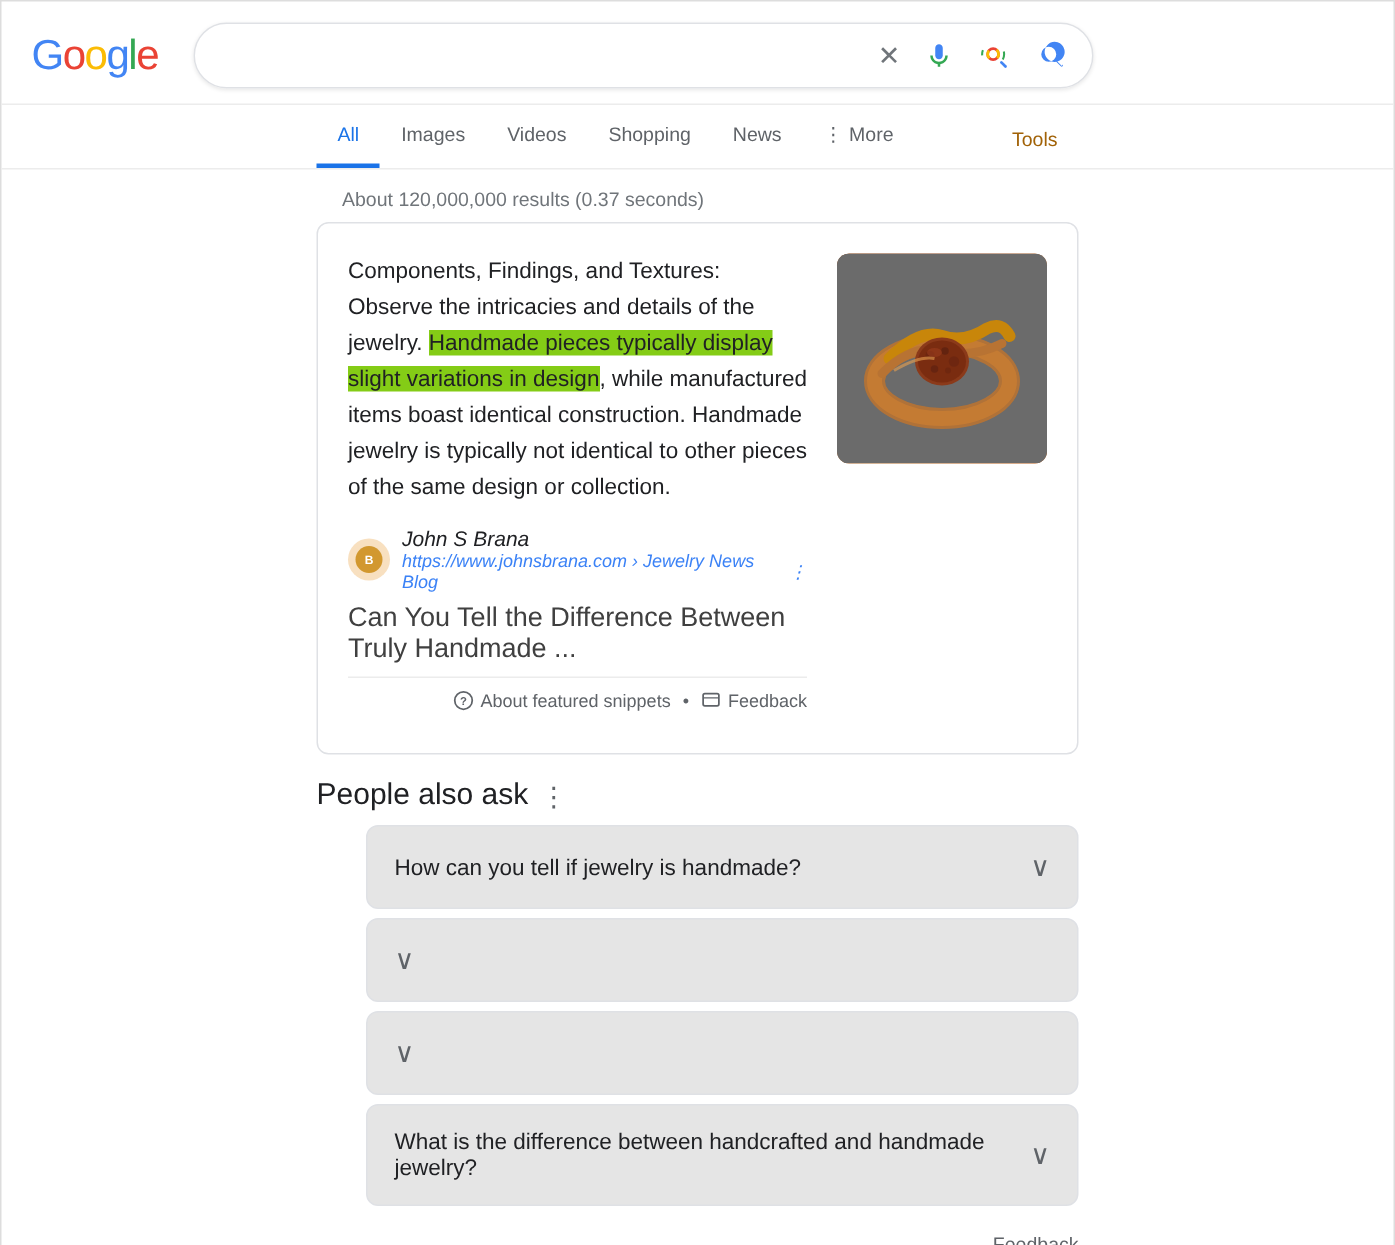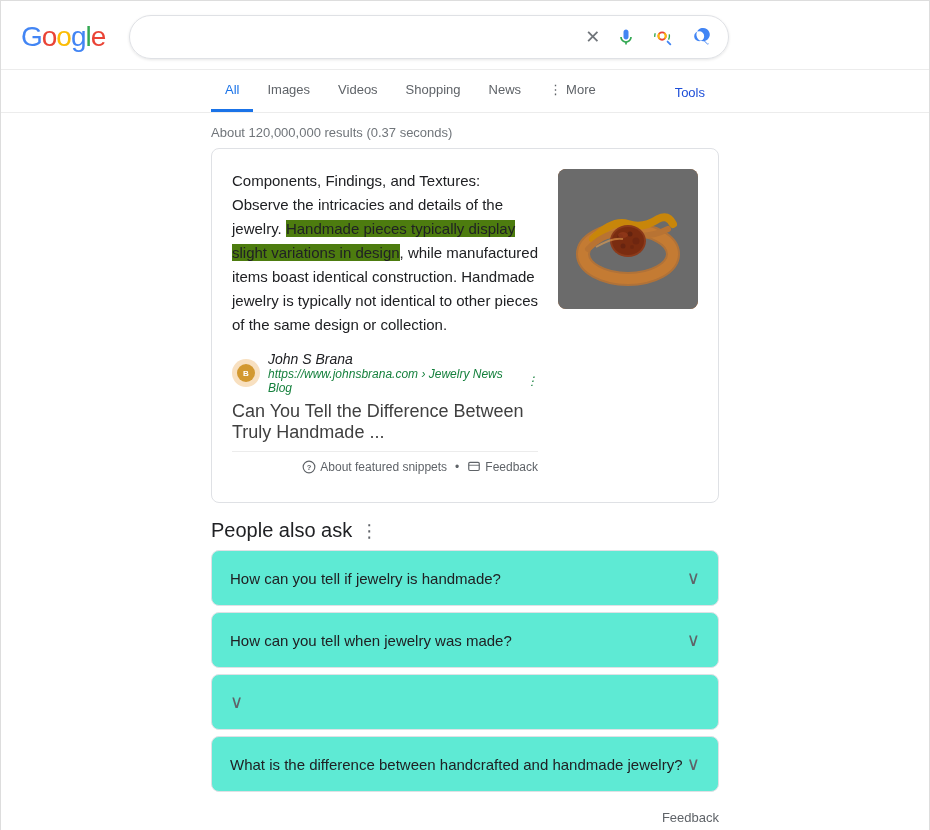--- a/index.html
+++ b/index.html
@@ -93,55 +93,56 @@
       display: flex;
       align-items: center;
       gap: 4px;
     }
     .nav-tab.active {
       color: #1a73e8;
       border-bottom: 3px solid #1a73e8;
     }
     .tools-tab {
       margin-left: auto;
-      color: #1d4ed8;
+      color: #a16207;
       cursor: pointer;
       padding: 12px 14px;
       font-size: 13px;
     }
 
     
     .main-content {
       padding: 0 210px 20px 210px;
     }
     .results-count {
       color: #70757a;
       font-size: 13px;
       padding: 12px 0 8px 0;
+      margin-left: 17px;
     }
 
     
     .featured-snippet {
       border: 1px solid #dfe1e5;
       border-radius: 8px;
       padding: 20px;
       margin-bottom: 16px;
       display: flex;
       gap: 20px;
     }
     .snippet-text-area {
       flex: 1;
     }
     .snippet-text {
       font-size: 15px;
       line-height: 1.6;
       color: #202124;
     }
     .snippet-highlight {
-      background: #4d7c0f;
+      background: #84cc16;
       color: #202124;
     }
     .snippet-image {
       width: 140px;
       height: 140px;
       border-radius: 8px;
       background: linear-gradient(135deg, #8B4513 0%, #A0522D 30%, #CD853F 60%, #D2691E 100%);
       flex-shrink: 0;
       overflow: hidden;
       display: flex;
@@ -170,21 +171,21 @@
       flex: 1;
       font-style: italic;
     }
     .source-name {
       font-size: 14px;
       color: #202124;
       font-weight: 500;
     }
     .source-url {
       font-size: 12px;
-      color: #15803d;
+      color: #3b82f6;
       display: flex;
       align-items: center;
       gap: 4px;
     }
     .source-link-title {
       display: block;
       color: #404040;
       font-size: 18px;
       text-decoration: none;
       margin-top: 6px;
@@ -231,21 +232,22 @@
     }
     .paa-item {
       border: 1px solid #dfe1e5;
       border-radius: 8px;
       margin-bottom: 6px;
       display: flex;
       align-items: center;
       justify-content: space-between;
       padding: 16px 18px;
       cursor: pointer;
-      background: #5eead4;
+      background: #e5e5e5;
+      margin-left: 33px;
     }
     .paa-question {
       font-size: 15px;
       color: #202124;
     }
     .chevron-icon {
       color: #5f6368;
       font-size: 18px;
     }
 
@@ -400,21 +402,20 @@
         <span class="paa-title">People also ask</span>
         <span class="paa-dots">⋮</span>
       </div>
 
       <div class="paa-item">
         <span class="paa-question">How can you tell if jewelry is handmade?</span>
         <span class="chevron-icon">∨</span>
       </div>
 
       <div class="paa-item">
-        <span class="paa-question">How can you tell when jewelry was made?</span>
         <span class="chevron-icon">∨</span>
       </div>
 
       <div class="paa-item">
         <span class="chevron-icon">∨</span>
       </div>
 
       <div class="paa-item">
         <span class="paa-question">What is the difference between handcrafted and handmade jewelry?</span>
         <span class="chevron-icon">∨</span>

